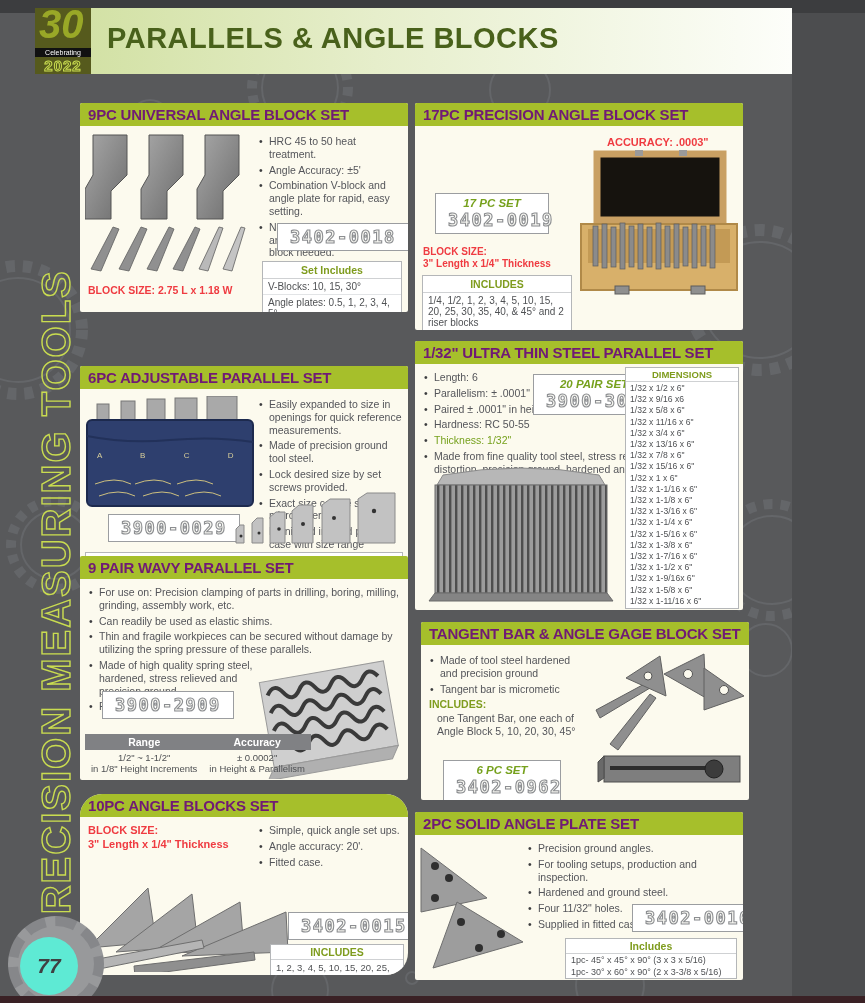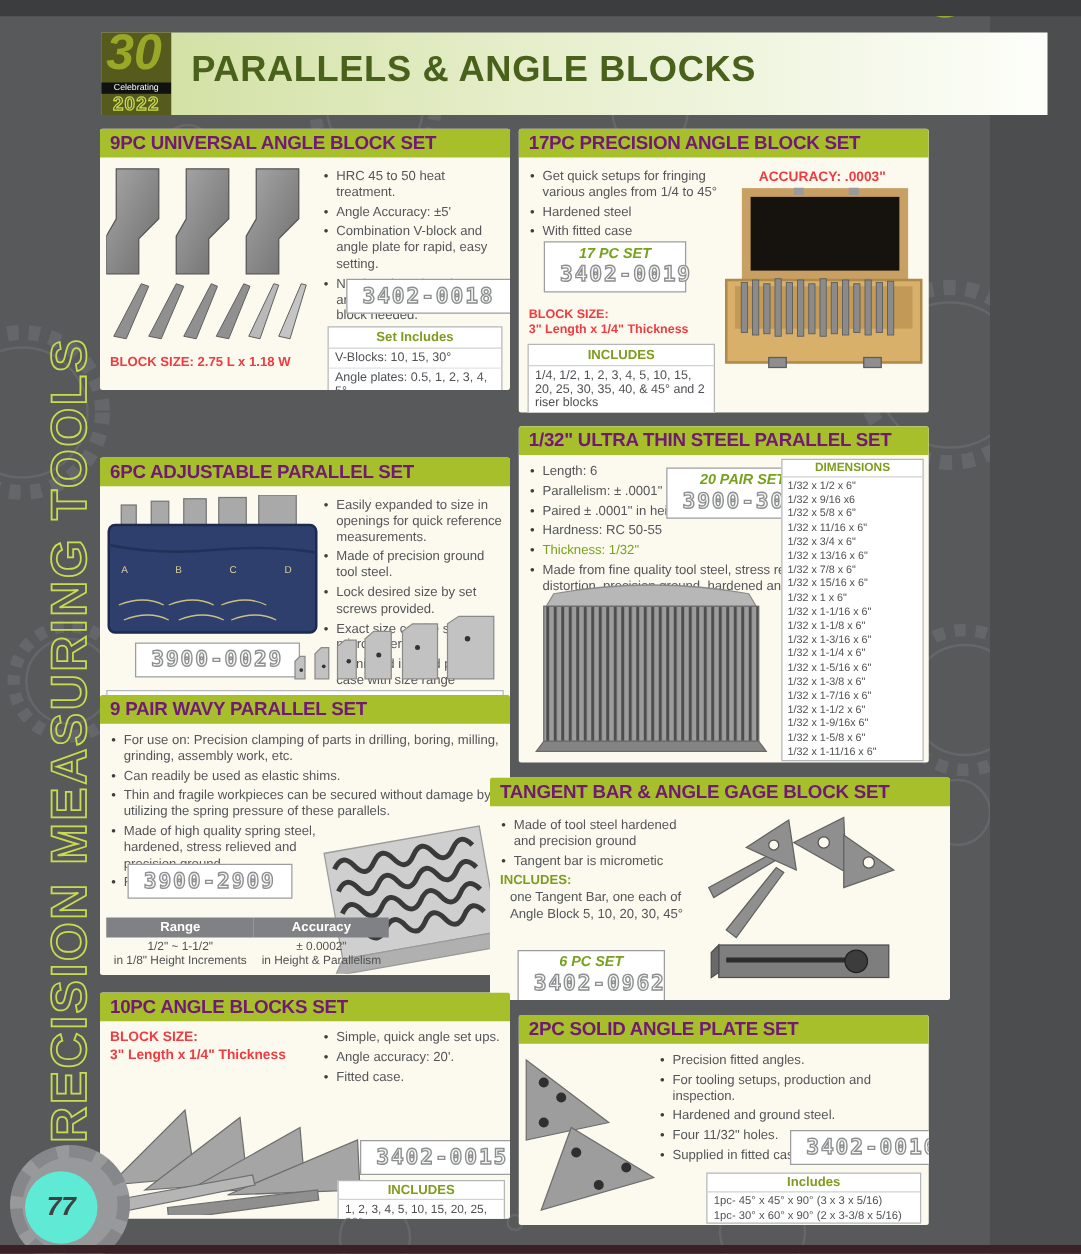--- a/index.html
+++ b/index.html
@@ -8,22 +8,22 @@
     background:#58595b;font-family:"Liberation Sans",sans-serif;
   }
   
   .bg-gears{position:absolute;left:0;top:0;z-index:0;}
   .right-strip{position:absolute;left:792px;top:0;width:73px;height:1003px;background:#4c4d4f;z-index:1;}
   .top-strip{position:absolute;left:0;top:0;width:865px;height:13px;background:#3c3d3f;z-index:3;}
   .bottom-bar{position:absolute;left:0;bottom:0;width:865px;height:7px;background:#3a2125;z-index:5;}
   .tr-gear{position:absolute;left:738px;top:-14px;width:36px;height:28px;border-radius:50%;background:#b8cc2e;z-index:2;}
 
   
-  .banner{position:absolute;left:35px;top:26px;width:757px;height:66px;z-index:4;
-    background:linear-gradient(90deg,#cfdf9e 0%,#e6eecb 45%,#fdfefa 100%);margin-left:46px;}
+  .banner{position:absolute;left:35px;top:8px;width:757px;height:66px;z-index:4;
+    background:linear-gradient(90deg,#cfdf9e 0%,#e6eecb 45%,#fdfefa 100%);}
   .logo{position:absolute;left:0;top:0;width:56px;height:66px;background:#565a1d;overflow:hidden;}
   .logo-30{position:absolute;left:4px;top:-4px;font-size:40px;font-weight:bold;font-style:italic;color:#99a827;line-height:1;}
   .logo-celeb{position:absolute;left:0;bottom:17px;width:56px;background:#111;color:#fff;font-size:7px;text-align:center;padding:1px 0;}
   .logo-year{position:absolute;left:0;bottom:0;width:56px;text-align:center;font-size:15px;font-weight:bold;color:#565a1d;
     -webkit-text-fill-color:#565a1d;-webkit-text-stroke:1px #c9dc50;letter-spacing:1px;}
   .page-title{position:absolute;left:72px;top:14px;font-size:29px;font-weight:bold;color:#49611b;letter-spacing:0.5px;}
 
   
   .side-text{position:absolute;left:-223px;top:644px;width:556px;height:42px;z-index:4;
     transform:rotate(-90deg);font-size:40px;font-weight:bold;letter-spacing:2px;
@@ -136,25 +136,20 @@
   </div>
   <div class="infobox" style="left:182px;top:158px;width:138px;">
     <div class="ititle">Set Includes</div>
     <div class="irow">V-Blocks: 10, 15, 30°</div>
     <div class="irow">Angle plates: 0.5, 1, 2, 3, 4, 5°</div>
   </div>
 </div>
 
 <div class="panel" style="left:415px;top:103px;width:328px;height:227px;">
   <div class="phead">17PC PRECISION ANGLE BLOCK SET</div>
-  <ul class="bullets" style="position:absolute;left:8px;top:32px;width:170px;">
-    <li>Get quick setups for fringing various angles from 1/4 to 45°</li>
-    <li>Hardened steel</li>
-    <li>With fitted case</li>
-  </ul>
   <div class="red" style="position:absolute;left:192px;top:33px;font-size:11px;">ACCURACY: .0003"</div>
   <div class="partbox" style="left:20px;top:90px;width:88px;">
     <div class="setlbl">17 PC SET</div>
     <div class="pn">3402-0019</div>
   </div>
   <div class="red" style="position:absolute;left:8px;top:143px;font-size:10px;line-height:1.2;">
     <div>BLOCK SIZE:</div>
     <div>3" Length x 1/4" Thickness</div>
   </div>
   <div class="infobox" style="left:7px;top:172px;width:148px;">
@@ -326,21 +321,21 @@
       </td>
       <td>
         <div>± 0.0002"</div>
         <div>in Height &amp; Parallelism</div>
       </td>
     </tr>
   </tbody>
     </table>
 </div>
 
-<div class="panel" style="left:392px;top:622px;width:368px;height:178px;">
+<div class="panel" style="left:421px;top:622px;width:328px;height:178px;">
   <div class="phead">TANGENT BAR &amp; ANGLE GAGE BLOCK SET</div>
   <ul class="bullets" style="position:absolute;left:8px;top:32px;width:160px;">
     <li>Made of tool steel hardened and precision ground</li>
     <li>Tangent bar is micrometic</li>
   </ul>
   <div style="position:absolute;left:8px;top:76px;font-size:10.5px;font-weight:bold;color:#7f9c1e;">INCLUDES:</div>
   <div style="position:absolute;left:16px;top:90px;width:140px;font-size:10.5px;color:#54555a;line-height:1.22;">one Tangent Bar, one each of Angle Block 5, 10, 20, 30, 45°</div>
   <div class="partbox" style="left:22px;top:138px;width:92px;">
     <div class="setlbl">6 PC SET</div>
     <div class="pn">3402-0962</div>
@@ -358,21 +353,21 @@
         <circle cx="102" cy="26" r="4.5"></circle>
         <circle cx="138" cy="42" r="4.5"></circle>
     </g>
     <rect x="18" y="108" width="136" height="26" fill="#7e7e7e" stroke="#4e4e4e"></rect>
     <rect x="24" y="118" width="112" height="4" fill="#2c2c2c"></rect>
     <circle cx="128" cy="121" r="9" fill="#3c3c3c" stroke="#222"></circle>
     <path d="M18,108 l-6,6 v20 l6,-4 z" fill="#696969" stroke="#4e4e4e"></path>
   </svg>
 </div>
 
-<div class="panel" style="left:80px;top:794px;width:328px;height:181px;">
+<div class="panel" style="left:80px;top:794px;width:328px;height:181px;border-radius:22px;">
   <div class="phead">10PC ANGLE BLOCKS SET</div>
   <div class="red" style="position:absolute;left:8px;top:30px;font-size:11px;line-height:1.25;">
     <div>BLOCK SIZE:</div>
     <div>3" Length x 1/4" Thickness</div>
   </div>
   <ul class="bullets" style="position:absolute;left:178px;top:30px;width:148px;">
     <li>Simple, quick angle set ups.</li>
     <li>Angle accuracy: 20'.</li>
     <li>Fitted case.</li>
   </ul>
@@ -391,21 +386,21 @@
   </div>
   <div class="infobox" style="left:190px;top:150px;width:132px;">
     <div class="ititle" style="padding:1px 0;">INCLUDES</div>
     <div class="irow" style="font-size:9.5px;">1, 2, 3, 4, 5, 10, 15, 20, 25, 30°</div>
   </div>
 </div>
 
 <div class="panel" style="left:415px;top:812px;width:328px;height:168px;">
   <div class="phead">2PC SOLID ANGLE PLATE SET</div>
   <ul class="bullets" style="position:absolute;left:112px;top:30px;width:214px;">
-    <li>Precision fitted angles.</li>
+    <li>Precision ground angles.</li>
     <li>For tooling setups, production and inspection.</li>
     <li>Hardened and ground steel.</li>
     <li>Four 11/32" holes.</li>
     <li>Supplied in fitted case.</li>
   </ul>
   <svg class="img" style="left:2px;top:28px;" width="115" height="138">
     <g fill="#9d9d9d" stroke="#6e6e6e">
       <path d="M4,8 l66,50 -66,14 z"></path>
       <path d="M16,128 l24,-66 66,40 z"></path>
     </g>

